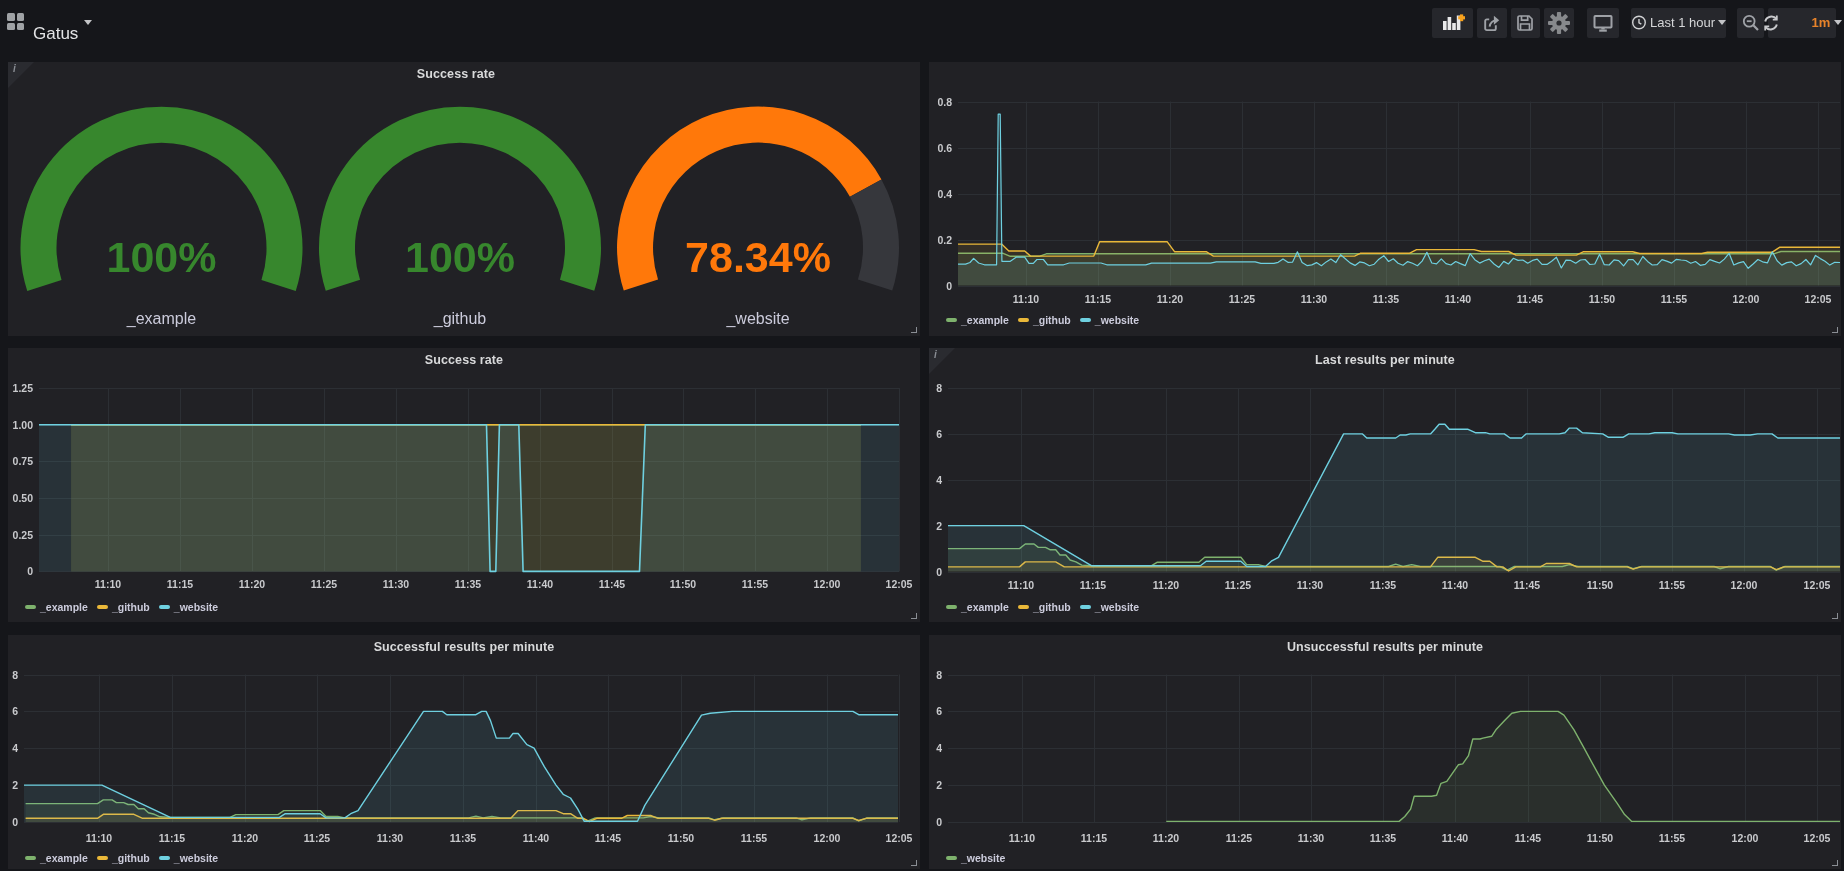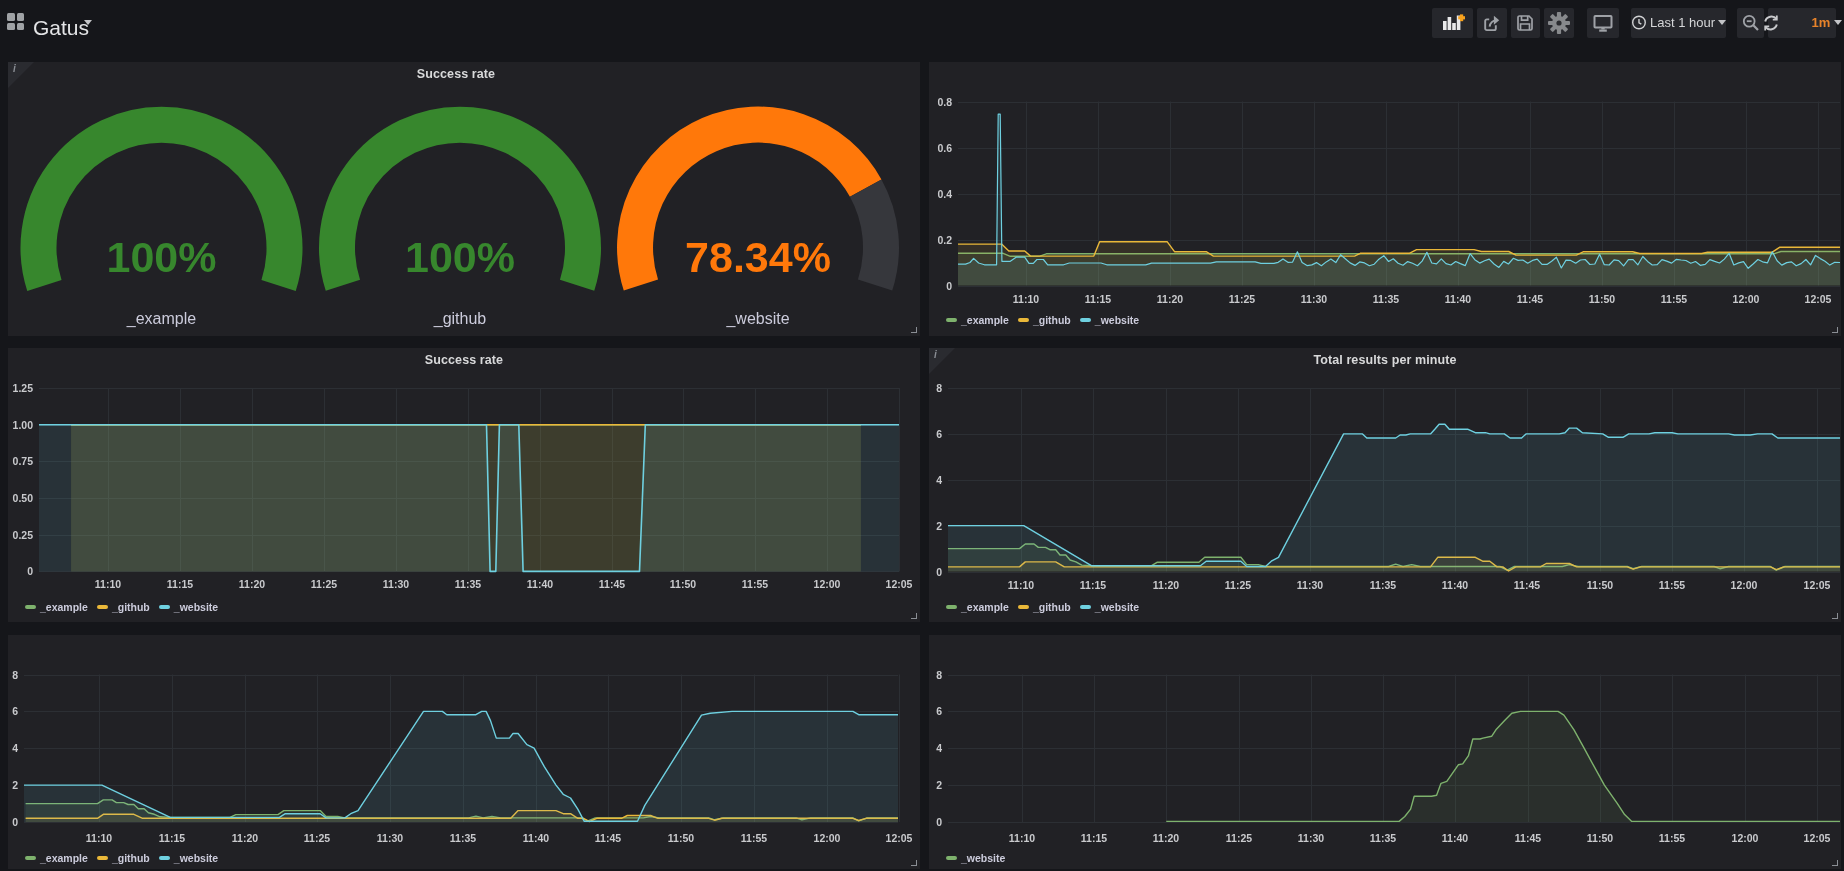--- a/index.html
+++ b/index.html
@@ -12,21 +12,21 @@
 .legitem{display:flex;align-items:center;gap:4px;font-size:10.5px;font-weight:700;color:#ccccdc;white-space:nowrap}
 .legmark{display:inline-block;width:11px;height:4px;border-radius:2px}
 .icorner{position:absolute;left:0;top:0;width:0;height:0;border-top:26px solid #2a2b30;border-right:26px solid transparent}
 .iglyph{position:absolute;left:5px;top:1px;font-size:10px;font-weight:700;color:#8a8e94;font-style:italic}
 .rsz{position:absolute;right:3px;bottom:3px;width:6px;height:6px;border-right:1px solid #8a8e94;border-bottom:1px solid #8a8e94}
 .tbtn{position:absolute;top:7.5px;height:30px;background:#26272c;border-radius:2px;display:flex;align-items:center;justify-content:center;gap:3px}
 .tbtxt{font-size:13px;color:#d5d6d8;white-space:nowrap}
 .caret{display:inline-block;width:0;height:0;border-left:4.5px solid transparent;border-right:4.5px solid transparent;border-top:5px solid #c3c4c7}
 .gridicon{position:absolute;left:7px;top:13px;width:17px;height:17px}
 .gridicon span{position:absolute;width:7.5px;height:7.5px;background:#9fa2a5;border-radius:1.5px}
-.dtitle{position:absolute;left:33px;top:16px;font-size:21px;color:#e3e4e6}
+.dtitle{position:absolute;left:33px;top:24px;font-size:17px;color:#e3e4e6}
 </style></head><body>
 <div class="gridicon">
     <span style="left:0;top:0"></span>
     <span style="left:9.5px;top:0"></span>
     <span style="left:0;top:9.5px"></span>
     <span style="left:9.5px;top:9.5px"></span>
   </div>
 <div class="dtitle">Gatus</div>
 <span class="caret" style="position:absolute;left:84px;top:20px"></span>
 <div class="tbtn" style="left:1432px;width:41px">
@@ -192,21 +192,21 @@
     <div class="legend" style="top:251.0px">
       <span class="legitem"><span class="legmark" style="background:#7EB26D"></span>_example</span>
       <span class="legitem"><span class="legmark" style="background:#EAB839"></span>_github</span>
       <span class="legitem"><span class="legmark" style="background:#6ED0E0"></span>_website</span>
     </div>
     <div class="rsz"></div>
   </div>
 <div class="panel" style="left:929px;top:348px;width:912px;height:274px">
     <div class="icorner"></div>
     <div class="iglyph">i</div>
-    <div class="ptitle">Total results per minute</div>
+    <div class="ptitle">Last results per minute</div>
     <svg width="912" height="274" style="position:absolute;left:0;top:0">
 <path d="M19 224.5H911 M19 178.5H911 M19 132.5H911 M19 86.5H911 M19 40.5H911 M92.5 40V223.5 M164.5 40V223.5 M237.5 40V223.5 M309.5 40V223.5 M381.5 40V223.5 M454.5 40V223.5 M526.5 40V223.5 M598.5 40V223.5 M671.5 40V223.5 M743.5 40V223.5 M815.5 40V223.5 M888.5 40V223.5" stroke="#2c2f34" stroke-width="1" fill="none"></path>
 <path d="M19 200.6 L90.5 200.6 L96.3 196 L105 196 L109.3 199.4 L116.5 199.4 L120.9 201.7 L126.7 201.7 L131 207 L136.8 207 L141.1 212 L146.9 213.9 L152.7 217.1 L162.8 217.8 L222.2 217.8 L228 214.3 L269.9 214.3 L275.7 209.3 L311.9 209.3 L317.7 216.6 L329.3 216.6 L336.5 218.5 L459.5 218.5 L466.7 216.2 L474 218.5 L482.7 216.6 L491.3 218.5 L570.9 218.5 L578.2 222.1 L585.4 218.5 L633.2 218.5 L640.4 216.6 L649.1 218.5 L698.3 218.5 L704.1 220.7 L712.7 218.5 L785.1 218.5 L790.9 220.7 L799.6 218.5 L841.5 218.5 L847.3 222.1 L856 218.5 L911 218.5 L911 223.5 L19 223.5 Z" fill="#7EB26D" fill-opacity="0.1" stroke="none"></path>
 <path d="M19 200.6 L90.5 200.6 L96.3 196 L105 196 L109.3 199.4 L116.5 199.4 L120.9 201.7 L126.7 201.7 L131 207 L136.8 207 L141.1 212 L146.9 213.9 L152.7 217.1 L162.8 217.8 L222.2 217.8 L228 214.3 L269.9 214.3 L275.7 209.3 L311.9 209.3 L317.7 216.6 L329.3 216.6 L336.5 218.5 L459.5 218.5 L466.7 216.2 L474 218.5 L482.7 216.6 L491.3 218.5 L570.9 218.5 L578.2 222.1 L585.4 218.5 L633.2 218.5 L640.4 216.6 L649.1 218.5 L698.3 218.5 L704.1 220.7 L712.7 218.5 L785.1 218.5 L790.9 220.7 L799.6 218.5 L841.5 218.5 L847.3 222.1 L856 218.5 L911 218.5" stroke="#7EB26D" stroke-width="1.4" fill="none" stroke-linejoin="round"></path>
 <path d="M19 218.9 L90.5 218.9 L96.3 213.9 L126.7 213.9 L135.3 218.9 L501.5 218.9 L508.7 209.3 L546.3 209.3 L553.6 213.2 L560.8 213.2 L568 218.9 L573.8 218.9 L579.6 223 L586.8 218.9 L611.4 218.9 L617.2 215.5 L640.4 215.5 L647.6 218.9 L698.3 218.9 L704.1 221.2 L711.3 218.9 L841.5 218.9 L847.3 221.7 L854.6 218.9 L911 218.9 L911 223.5 L19 223.5 Z" fill="#EAB839" fill-opacity="0.1" stroke="none"></path>
 <path d="M19 218.9 L90.5 218.9 L96.3 213.9 L126.7 213.9 L135.3 218.9 L501.5 218.9 L508.7 209.3 L546.3 209.3 L553.6 213.2 L560.8 213.2 L568 218.9 L573.8 218.9 L579.6 223 L586.8 218.9 L611.4 218.9 L617.2 215.5 L640.4 215.5 L647.6 218.9 L698.3 218.9 L704.1 221.2 L711.3 218.9 L841.5 218.9 L847.3 221.7 L854.6 218.9 L911 218.9" stroke="#EAB839" stroke-width="1.4" fill="none" stroke-linejoin="round"></path>
 <path d="M19 177.6 L94.8 177.6 L162.8 217.8 L271.4 217.8 L277.2 213.2 L311.9 213.2 L317.7 218.5 L336.5 218.5 L342.3 213.2 L349.5 209.3 L414.6 85.9 L433.5 85.9 L437.8 90 L466.7 90 L471.1 87 L476.9 87 L481.2 85.9 L501.5 85.9 L505.8 81.3 L510.1 76.2 L515.9 76.2 L520.3 81.3 L539.1 81.3 L546.3 84.7 L556.5 84.7 L560.8 85.9 L575.3 85.9 L581.1 90 L592.6 90 L597 85.9 L630.3 85.9 L636 84.7 L640.4 80.1 L647.6 80.1 L653.4 84.7 L673.7 85.9 L679.5 89.3 L693.9 89.3 L699.7 85.9 L720 85.9 L725.8 84.7 L743.1 84.7 L748.9 85.9 L799.6 85.9 L805.4 87 L821.3 87 L828.5 85.9 L843 85.9 L848.8 90 L911 90 L911 223.5 L19 223.5 Z" fill="#6ED0E0" fill-opacity="0.1" stroke="none"></path>
 <path d="M19 177.6 L94.8 177.6 L162.8 217.8 L271.4 217.8 L277.2 213.2 L311.9 213.2 L317.7 218.5 L336.5 218.5 L342.3 213.2 L349.5 209.3 L414.6 85.9 L433.5 85.9 L437.8 90 L466.7 90 L471.1 87 L476.9 87 L481.2 85.9 L501.5 85.9 L505.8 81.3 L510.1 76.2 L515.9 76.2 L520.3 81.3 L539.1 81.3 L546.3 84.7 L556.5 84.7 L560.8 85.9 L575.3 85.9 L581.1 90 L592.6 90 L597 85.9 L630.3 85.9 L636 84.7 L640.4 80.1 L647.6 80.1 L653.4 84.7 L673.7 85.9 L679.5 89.3 L693.9 89.3 L699.7 85.9 L720 85.9 L725.8 84.7 L743.1 84.7 L748.9 85.9 L799.6 85.9 L805.4 87 L821.3 87 L828.5 85.9 L843 85.9 L848.8 90 L911 90" stroke="#6ED0E0" stroke-width="1.4" fill="none" stroke-linejoin="round"></path>
 <text x="13" y="228" text-anchor="end" class="tick">0</text>
 <text x="13" y="182" text-anchor="end" class="tick">2</text>
@@ -227,20 +227,21 @@
 <text x="888" y="240.5" text-anchor="middle" class="tick">12:05</text>
 </svg>
     <div class="legend" style="top:251.0px">
       <span class="legitem"><span class="legmark" style="background:#7EB26D"></span>_example</span>
       <span class="legitem"><span class="legmark" style="background:#EAB839"></span>_github</span>
       <span class="legitem"><span class="legmark" style="background:#6ED0E0"></span>_website</span>
     </div>
     <div class="rsz"></div>
   </div>
 <div class="panel" style="left:8px;top:635px;width:912px;height:234px">
+    <div class="ptitle">Successful results per minute</div>
     <svg width="912" height="234" style="position:absolute;left:0;top:0">
 <path d="M16 187.5H890 M16 150.5H890 M16 113.5H890 M16 76.5H890 M16 40.5H890 M91.5 39.5V187 M164.5 39.5V187 M237.5 39.5V187 M309.5 39.5V187 M382.5 39.5V187 M455.5 39.5V187 M528.5 39.5V187 M600.5 39.5V187 M673.5 39.5V187 M746.5 39.5V187 M819.5 39.5V187 M891.5 39.5V187" stroke="#2c2f34" stroke-width="1" fill="none"></path>
 <path d="M17.6 168.6 L89.5 168.6 L95.3 164.9 L104.1 164.9 L108.4 167.6 L115.7 167.6 L120.1 169.5 L125.9 169.5 L130.3 173.7 L136.1 173.7 L140.4 177.8 L146.3 179.3 L152.1 181.8 L162.3 182.4 L221.9 182.4 L227.8 179.6 L270 179.6 L275.8 175.6 L312.2 175.6 L318 181.5 L329.7 181.5 L336.9 182.9 L460.6 182.9 L467.9 181.1 L475.2 182.9 L483.9 181.5 L492.7 182.9 L572.7 182.9 L580 185.9 L587.3 182.9 L635.3 182.9 L642.6 181.5 L651.3 182.9 L700.8 182.9 L706.6 184.8 L715.3 182.9 L788.1 182.9 L793.9 184.8 L802.7 182.9 L844.9 182.9 L850.7 185.9 L859.4 182.9 L890 182.9 L890 187 L17.6 187 Z" fill="#7EB26D" fill-opacity="0.1" stroke="none"></path>
 <path d="M17.6 168.6 L89.5 168.6 L95.3 164.9 L104.1 164.9 L108.4 167.6 L115.7 167.6 L120.1 169.5 L125.9 169.5 L130.3 173.7 L136.1 173.7 L140.4 177.8 L146.3 179.3 L152.1 181.8 L162.3 182.4 L221.9 182.4 L227.8 179.6 L270 179.6 L275.8 175.6 L312.2 175.6 L318 181.5 L329.7 181.5 L336.9 182.9 L460.6 182.9 L467.9 181.1 L475.2 182.9 L483.9 181.5 L492.7 182.9 L572.7 182.9 L580 185.9 L587.3 182.9 L635.3 182.9 L642.6 181.5 L651.3 182.9 L700.8 182.9 L706.6 184.8 L715.3 182.9 L788.1 182.9 L793.9 184.8 L802.7 182.9 L844.9 182.9 L850.7 185.9 L859.4 182.9 L890 182.9" stroke="#7EB26D" stroke-width="1.4" fill="none" stroke-linejoin="round"></path>
 <path d="M17.6 183.3 L89.5 183.3 L95.3 179.3 L125.9 179.3 L134.6 183.3 L502.8 183.3 L510.1 175.6 L548 175.6 L555.2 178.7 L562.5 178.7 L569.8 183.3 L575.6 183.3 L581.4 186.6 L588.7 183.3 L613.5 183.3 L619.3 180.5 L642.6 180.5 L649.9 183.3 L700.8 183.3 L706.6 185.2 L713.9 183.3 L844.9 183.3 L850.7 185.5 L858 183.3 L890 183.3 L890 187 L17.6 187 Z" fill="#EAB839" fill-opacity="0.1" stroke="none"></path>
 <path d="M17.6 183.3 L89.5 183.3 L95.3 179.3 L125.9 179.3 L134.6 183.3 L502.8 183.3 L510.1 175.6 L548 175.6 L555.2 178.7 L562.5 178.7 L569.8 183.3 L575.6 183.3 L581.4 186.6 L588.7 183.3 L613.5 183.3 L619.3 180.5 L642.6 180.5 L649.9 183.3 L700.8 183.3 L706.6 185.2 L713.9 183.3 L844.9 183.3 L850.7 185.5 L858 183.3 L890 183.3" stroke="#EAB839" stroke-width="1.4" fill="none" stroke-linejoin="round"></path>
 <path d="M16 150.1 L93.9 150.1 L162.3 182.4 L271.4 182.4 L277.3 178.7 L312.2 178.7 L318 182.9 L336.9 182.9 L342.7 178.7 L350 175.6 L415.5 76.4 L434.4 76.4 L438.8 79.7 L467.9 79.7 L473.7 76.4 L478.1 76.4 L482.5 85.6 L488.3 103.1 L501.4 103.1 L505 98.5 L510.1 98.5 L518.9 109.6 L526.1 113.2 L536.3 131.7 L548 150.1 L555.2 159.3 L562.5 163 L569.8 174.1 L576.3 186.3 L629.5 186.3 L636.8 170.4 L693.5 80.1 L702.2 78.2 L724.1 76.4 L844.9 76.4 L850.7 79.7 L890 79.7 L890 187 L16 187 Z" fill="#6ED0E0" fill-opacity="0.1" stroke="none"></path>
 <path d="M16 150.1 L93.9 150.1 L162.3 182.4 L271.4 182.4 L277.3 178.7 L312.2 178.7 L318 182.9 L336.9 182.9 L342.7 178.7 L350 175.6 L415.5 76.4 L434.4 76.4 L438.8 79.7 L467.9 79.7 L473.7 76.4 L478.1 76.4 L482.5 85.6 L488.3 103.1 L501.4 103.1 L505 98.5 L510.1 98.5 L518.9 109.6 L526.1 113.2 L536.3 131.7 L548 150.1 L555.2 159.3 L562.5 163 L569.8 174.1 L576.3 186.3 L629.5 186.3 L636.8 170.4 L693.5 80.1 L702.2 78.2 L724.1 76.4 L844.9 76.4 L850.7 79.7 L890 79.7" stroke="#6ED0E0" stroke-width="1.4" fill="none" stroke-linejoin="round"></path>
 <text x="10" y="191" text-anchor="end" class="tick">0</text>
 <text x="10" y="154" text-anchor="end" class="tick">2</text>
@@ -261,20 +262,21 @@
 <text x="891" y="206.5" text-anchor="middle" class="tick">12:05</text>
 </svg>
     <div class="legend" style="top:215.0px">
       <span class="legitem"><span class="legmark" style="background:#7EB26D"></span>_example</span>
       <span class="legitem"><span class="legmark" style="background:#EAB839"></span>_github</span>
       <span class="legitem"><span class="legmark" style="background:#6ED0E0"></span>_website</span>
     </div>
     <div class="rsz"></div>
   </div>
 <div class="panel" style="left:929px;top:635px;width:912px;height:234px">
+    <div class="ptitle">Unsuccessful results per minute</div>
     <svg width="912" height="234" style="position:absolute;left:0;top:0">
 <path d="M19 187.5H911 M19 150.5H911 M19 113.5H911 M19 76.5H911 M19 40.5H911 M93.5 39.5V187 M165.5 39.5V187 M237.5 39.5V187 M310.5 39.5V187 M382.5 39.5V187 M454.5 39.5V187 M526.5 39.5V187 M599.5 39.5V187 M671.5 39.5V187 M743.5 39.5V187 M816.5 39.5V187 M888.5 39.5V187" stroke="#2c2f34" stroke-width="1" fill="none"></path>
 <path d="M237.3 186.4 L470.1 186.4 L475.8 181.5 L481.6 174.1 L485.2 161.2 L502.6 161.2 L507.6 160.3 L512 148.3 L517.8 146.4 L529.3 129.8 L533.7 128.9 L539.5 120.6 L543.8 104 L551 104 L553.9 103.1 L562.6 101.3 L566.9 94.8 L575.6 85.6 L582.8 78.2 L591.5 76.4 L629.1 76.4 L634.9 80.1 L645 94.8 L655.1 113.2 L665.2 131.7 L675.4 150.1 L688.4 168.6 L695.6 179.6 L702.8 186.4 L911 186.4 L911 187 L237.3 187 Z" fill="#7EB26D" fill-opacity="0.1" stroke="none"></path>
 <path d="M237.3 186.4 L470.1 186.4 L475.8 181.5 L481.6 174.1 L485.2 161.2 L502.6 161.2 L507.6 160.3 L512 148.3 L517.8 146.4 L529.3 129.8 L533.7 128.9 L539.5 120.6 L543.8 104 L551 104 L553.9 103.1 L562.6 101.3 L566.9 94.8 L575.6 85.6 L582.8 78.2 L591.5 76.4 L629.1 76.4 L634.9 80.1 L645 94.8 L655.1 113.2 L665.2 131.7 L675.4 150.1 L688.4 168.6 L695.6 179.6 L702.8 186.4 L911 186.4" stroke="#7EB26D" stroke-width="1.4" fill="none" stroke-linejoin="round"></path>
 <text x="13" y="191" text-anchor="end" class="tick">0</text>
 <text x="13" y="154" text-anchor="end" class="tick">2</text>
 <text x="13" y="117" text-anchor="end" class="tick">4</text>
 <text x="13" y="80" text-anchor="end" class="tick">6</text>
 <text x="13" y="44" text-anchor="end" class="tick">8</text>
 <text x="93" y="206.5" text-anchor="middle" class="tick">11:10</text>

